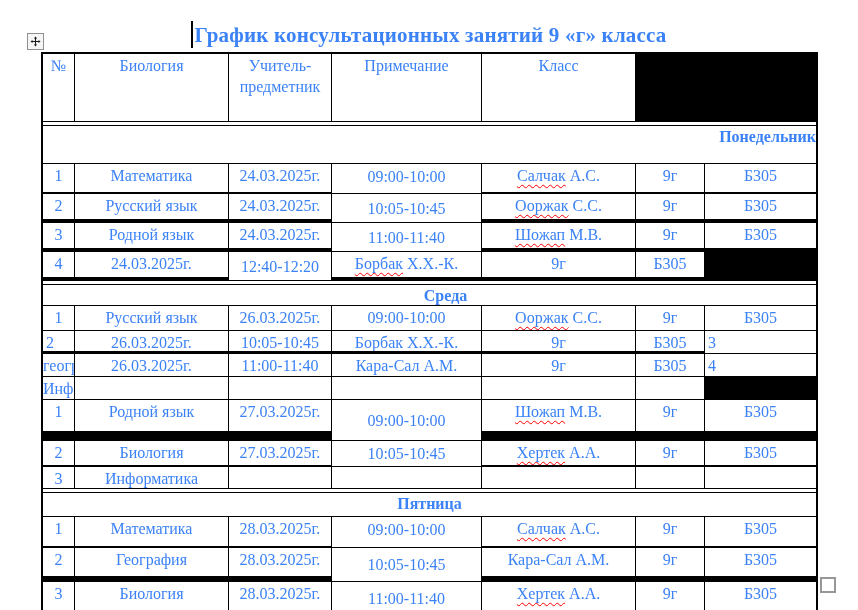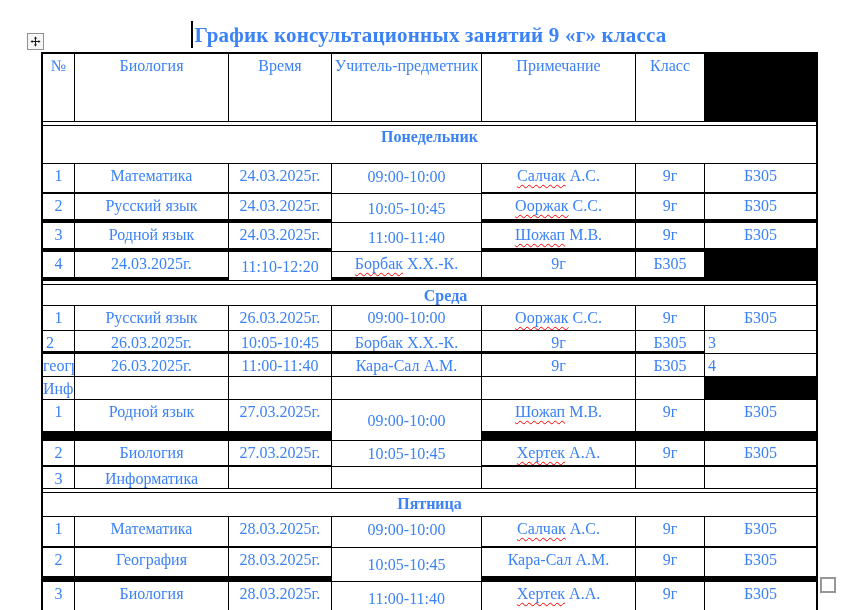--- a/index.html
+++ b/index.html
@@ -54,27 +54,26 @@
 
   <div class="title-row">
     <span class="caret"></span>
     <h1 class="doc-title">График консультационных занятий 9 «г» класса</h1>
   </div>
 
   <div class="sched-table">
     <div class="grid hdr" id="header-grid">
         <div class="cell">№</div>
         <div class="cell">Биология</div>
-        <div class="cell">Время</div>
         <div class="cell">Учитель-предметник</div>
         <div class="cell">Примечание</div>
         <div class="cell">Класс</div>
       </div>
     <div id="sections">
-        <div class="daybar" style="height: 36px;">Понедельник</div>
+        <div class="daybar" style="height: 36px; text-align: right;">Понедельник</div>
         <div class="grid rows-block">
           <div class="cell" style="height: 26px;">1</div>
           <div class="cell" style="height: 26px;">Математика</div>
           <div class="cell" style="height: 26px;">24.03.2025г.</div>
           <div class="cell" style="height: 26px; padding-top: 3px;">09:00-10:00</div>
           <div class="cell" style="height: 26px;"><span class="sq">Салчак</span><span> А.С.</span></div>
           <div class="cell" style="height: 26px;">9г</div>
           <div class="cell" style="height: 26px;">Б305</div>
           <div class="cell" style="height: 23px;">2</div>
           <div class="cell" style="height: 23px;">Русский язык</div>
@@ -85,21 +84,21 @@
           <div class="cell" style="height: 23px;">Б305</div>
           <div class="cell" style="height: 23px;">3</div>
           <div class="cell" style="height: 23px;">Родной язык</div>
           <div class="cell" style="height: 23px;">24.03.2025г.</div>
           <div class="cell" style="height: 23px; padding-top: 5px;">11:00-11:40</div>
           <div class="cell" style="height: 23px;"><span class="sq">Шожап</span><span> М.В.</span></div>
           <div class="cell" style="height: 23px;">9г</div>
           <div class="cell" style="height: 23px;">Б305</div>
           <div class="cell" style="height: 23px;">4</div>
           <div class="cell" style="height: 23px;">24.03.2025г.</div>
-          <div class="cell" style="height: 23px; padding-top: 5px;">11:10-12:20</div>
+          <div class="cell" style="height: 23px; padding-top: 5px;">12:40-12:20</div>
           <div class="cell" style="height: 23px;"><span class="sq">Борбак</span><span> Х.Х.-К.</span></div>
           <div class="cell" style="height: 23px;">9г</div>
           <div class="cell" style="height: 23px;">Б305</div>
         </div>
         <div class="daybar" style="height: 19px; padding-left: 32px;">Среда</div>
         <div class="grid rows-block">
           <div class="cell" style="height: 22px;">1</div>
           <div class="cell" style="height: 22px;">Русский язык</div>
           <div class="cell" style="height: 22px;">26.03.2025г.</div>
           <div class="cell" style="height: 22px; padding-top: 2px;">09:00-10:00</div>

